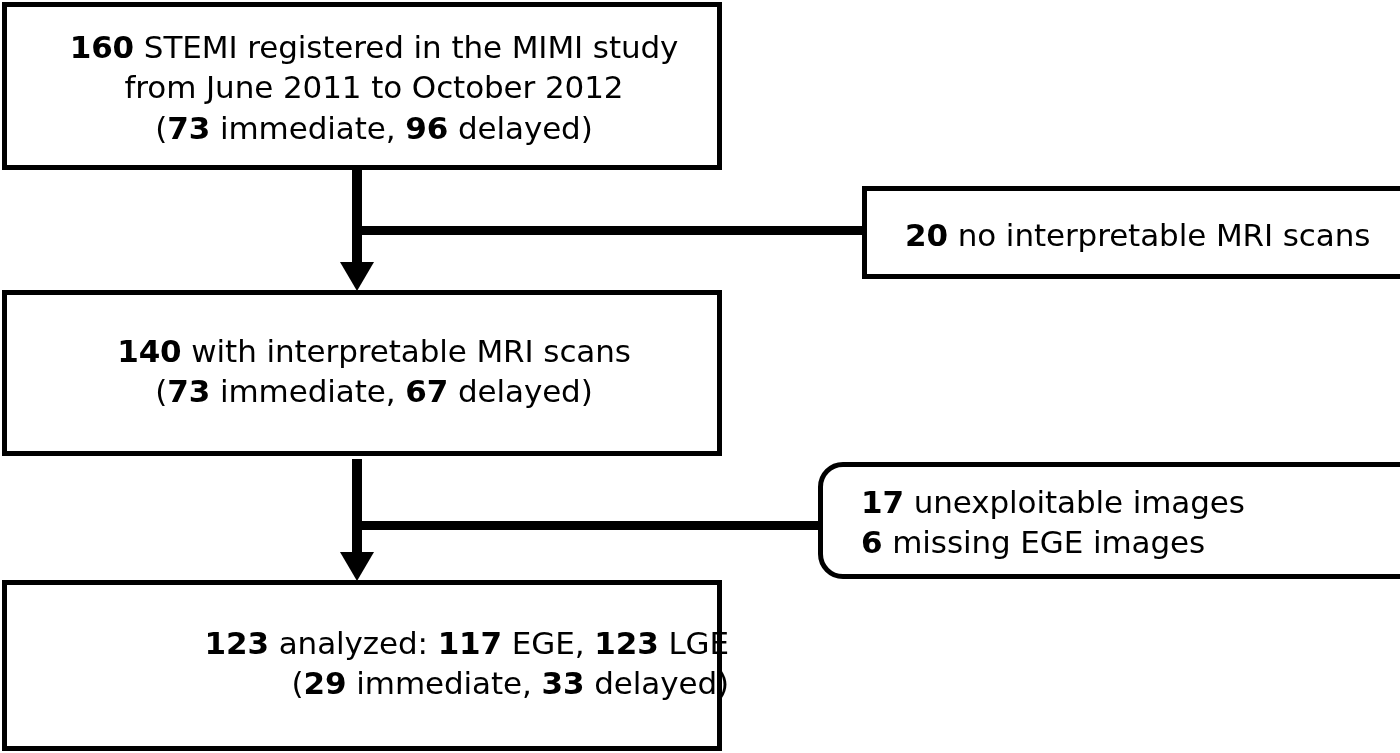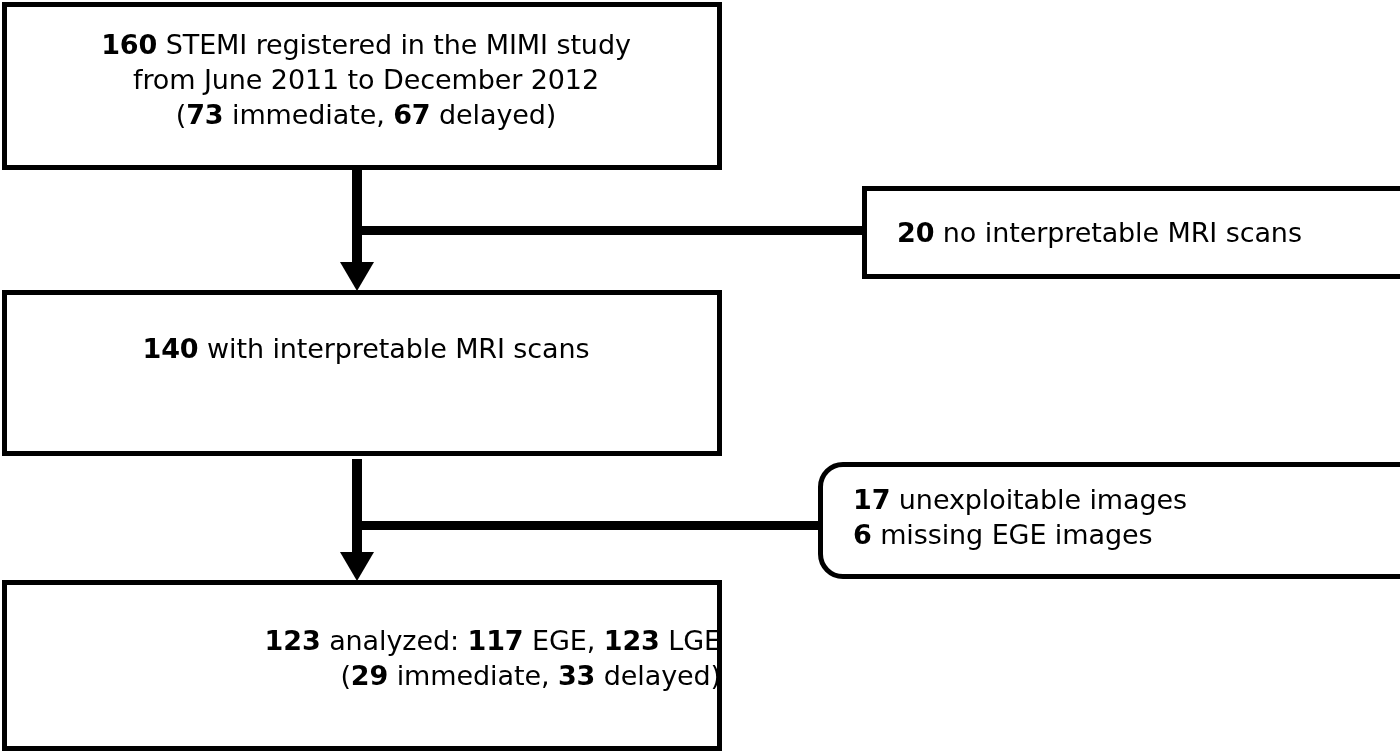--- a/index.html
+++ b/index.html
@@ -26,25 +26,25 @@
 
   .node-box {
     position: absolute;
     box-sizing: border-box;
     background: #ffffff;
     border: 5px solid #000000;
   }
 
   .node-text {
     position: absolute;
-    left: 4px;
+    left: 12px;
     width: 100%;
     box-sizing: border-box;
     line-height: 1.30;
-    font-size: 27px;
+    font-size: 31px;
     letter-spacing: -0.1px;
   }
 
   .center-text {
     text-align: center;
   }
 
   .left-text {
     text-align: left;
     padding-left: 26px;
@@ -166,23 +166,23 @@
 </head>
 <body>
 
 <div id="flowchart">
 
   <div class="node-box" id="box-enrolled">
     <div class="node-text center-text">
       <div>
         <span class="num">160</span><span> STEMI registered in the MIMI study</span>
       </div>
-      <div>from June 2011 to December 2012</div>
-      <div>
-        <span>(</span><span class="num">73</span><span> immediate, </span><span class="num">67</span><span> delayed)</span>
+      <div>from June 2011 to October 2012</div>
+      <div>
+        <span>(</span><span class="num">73</span><span> immediate, </span><span class="num">96</span><span> delayed)</span>
       </div>
     </div>
   </div>
 
   <div class="connector" id="connector-one">
     <div class="vstem"></div>
     <div class="hbranch"></div>
     <div class="arrowhead"></div>
   </div>
 
@@ -192,20 +192,23 @@
         <span class="num">20</span><span> no interpretable MRI scans</span>
       </div>
     </div>
   </div>
 
   <div class="node-box" id="box-interpretable">
     <div class="node-text center-text">
       <div>
         <span class="num">140</span><span> with interpretable MRI scans</span>
       </div>
+      <div>
+        <span>(</span><span class="num">73</span><span> immediate, </span><span class="num">67</span><span> delayed)</span>
+      </div>
     </div>
   </div>
 
   <div class="connector" id="connector-two">
     <div class="vstem"></div>
     <div class="hbranch"></div>
     <div class="arrowhead"></div>
   </div>
 
   <div class="node-box" id="box-excl-images">

